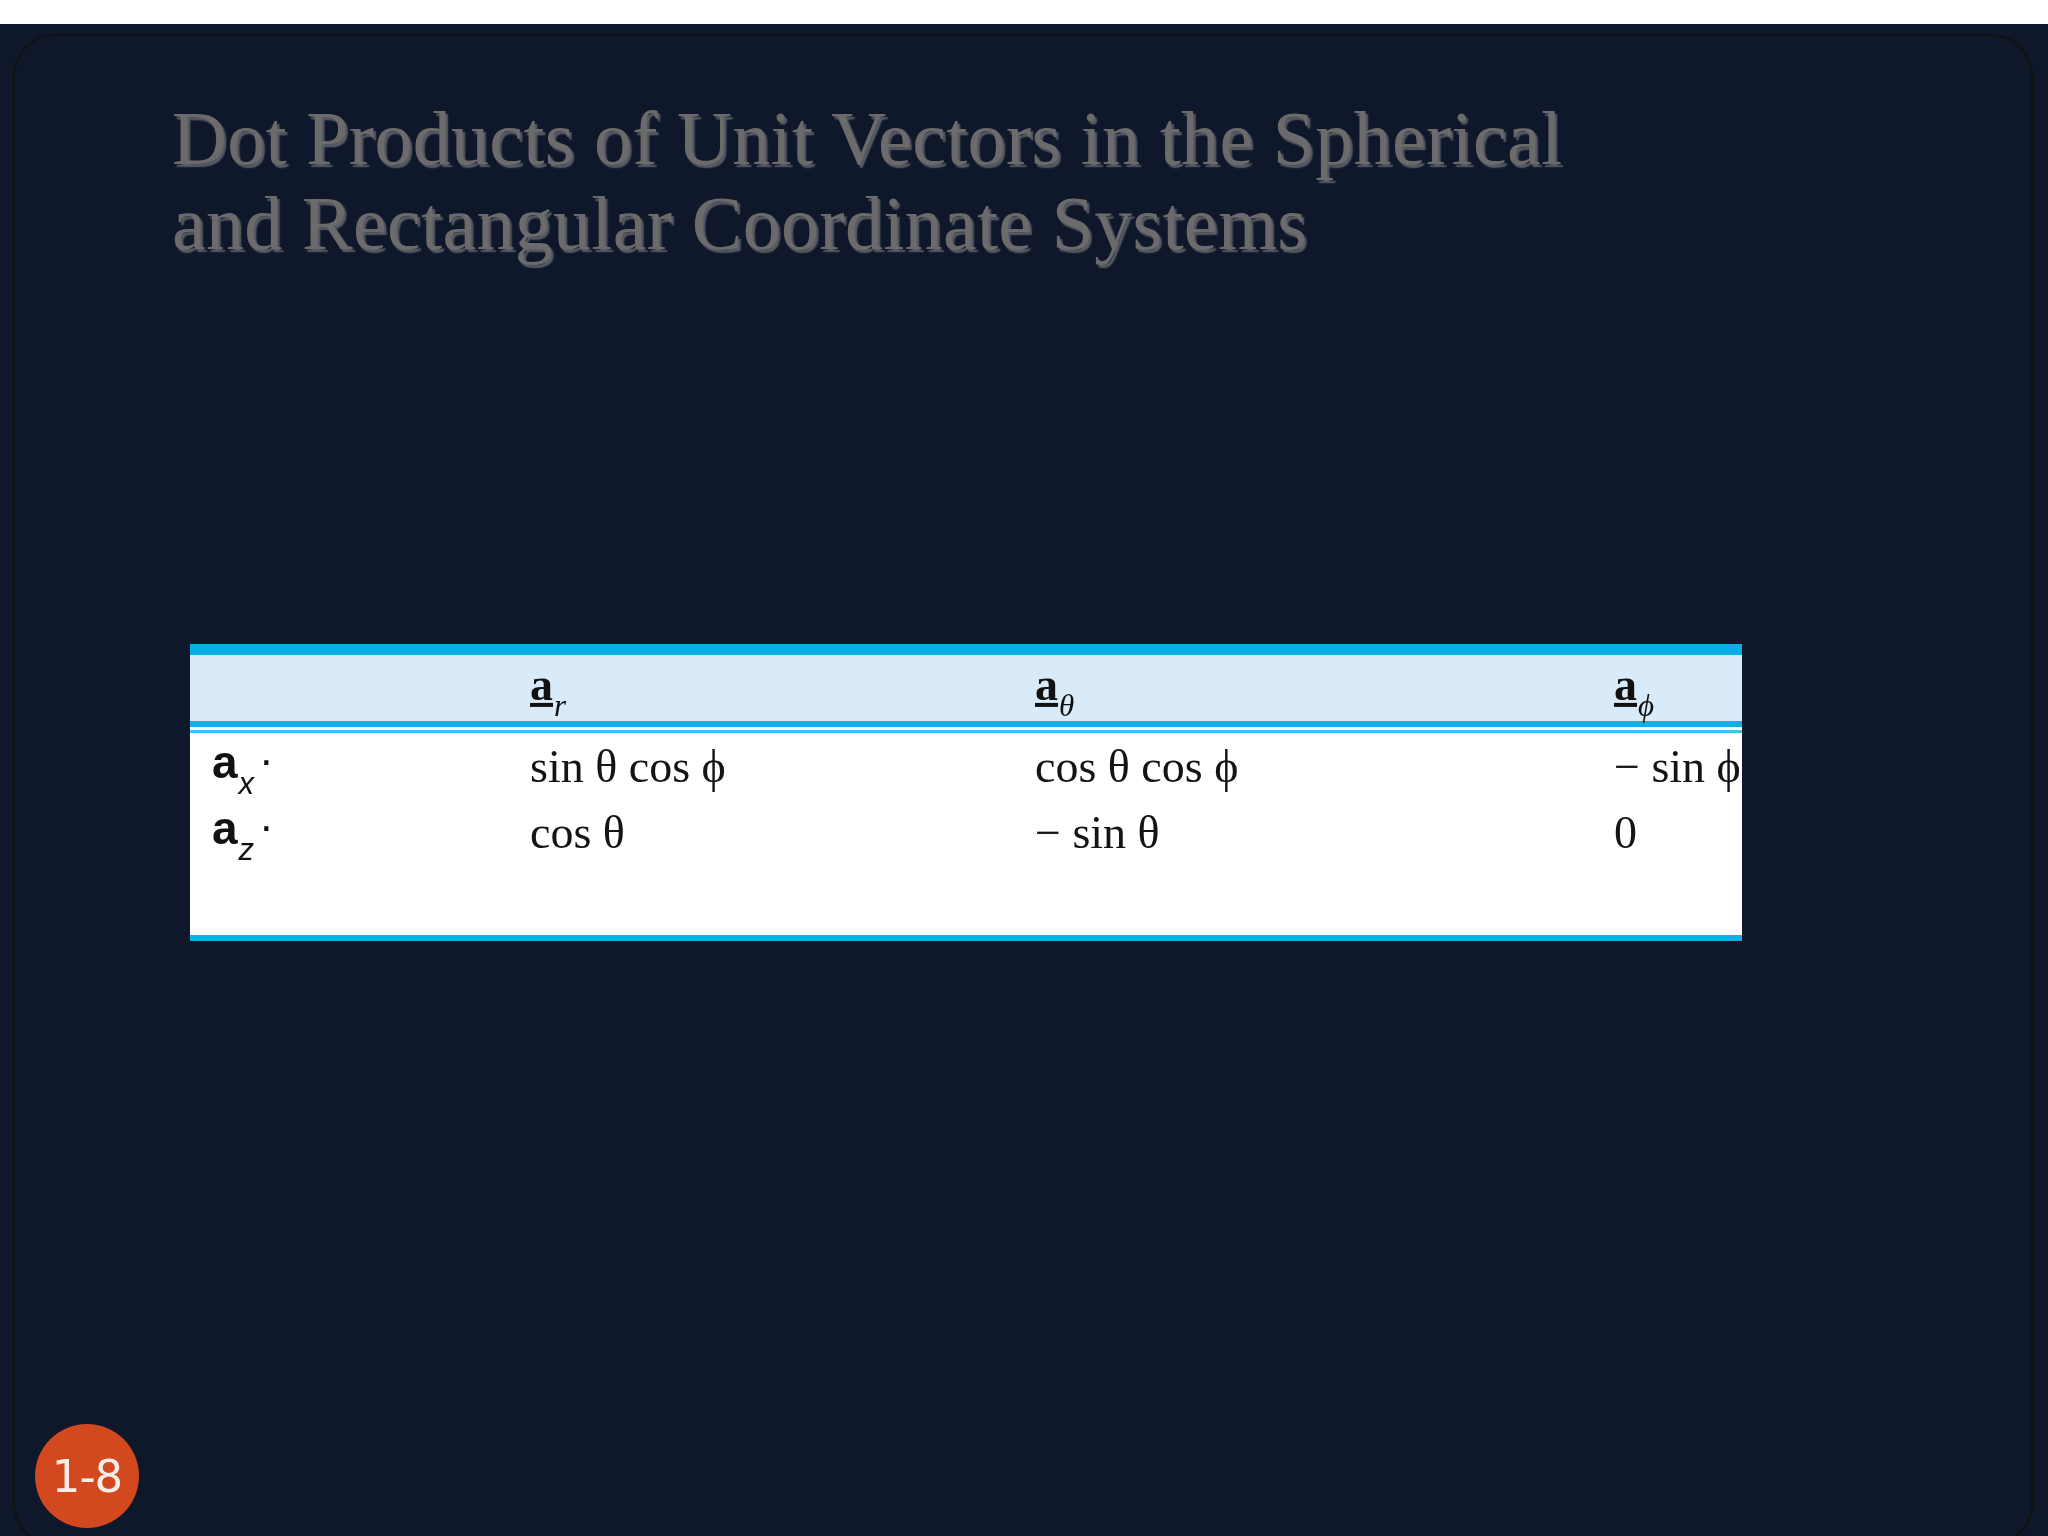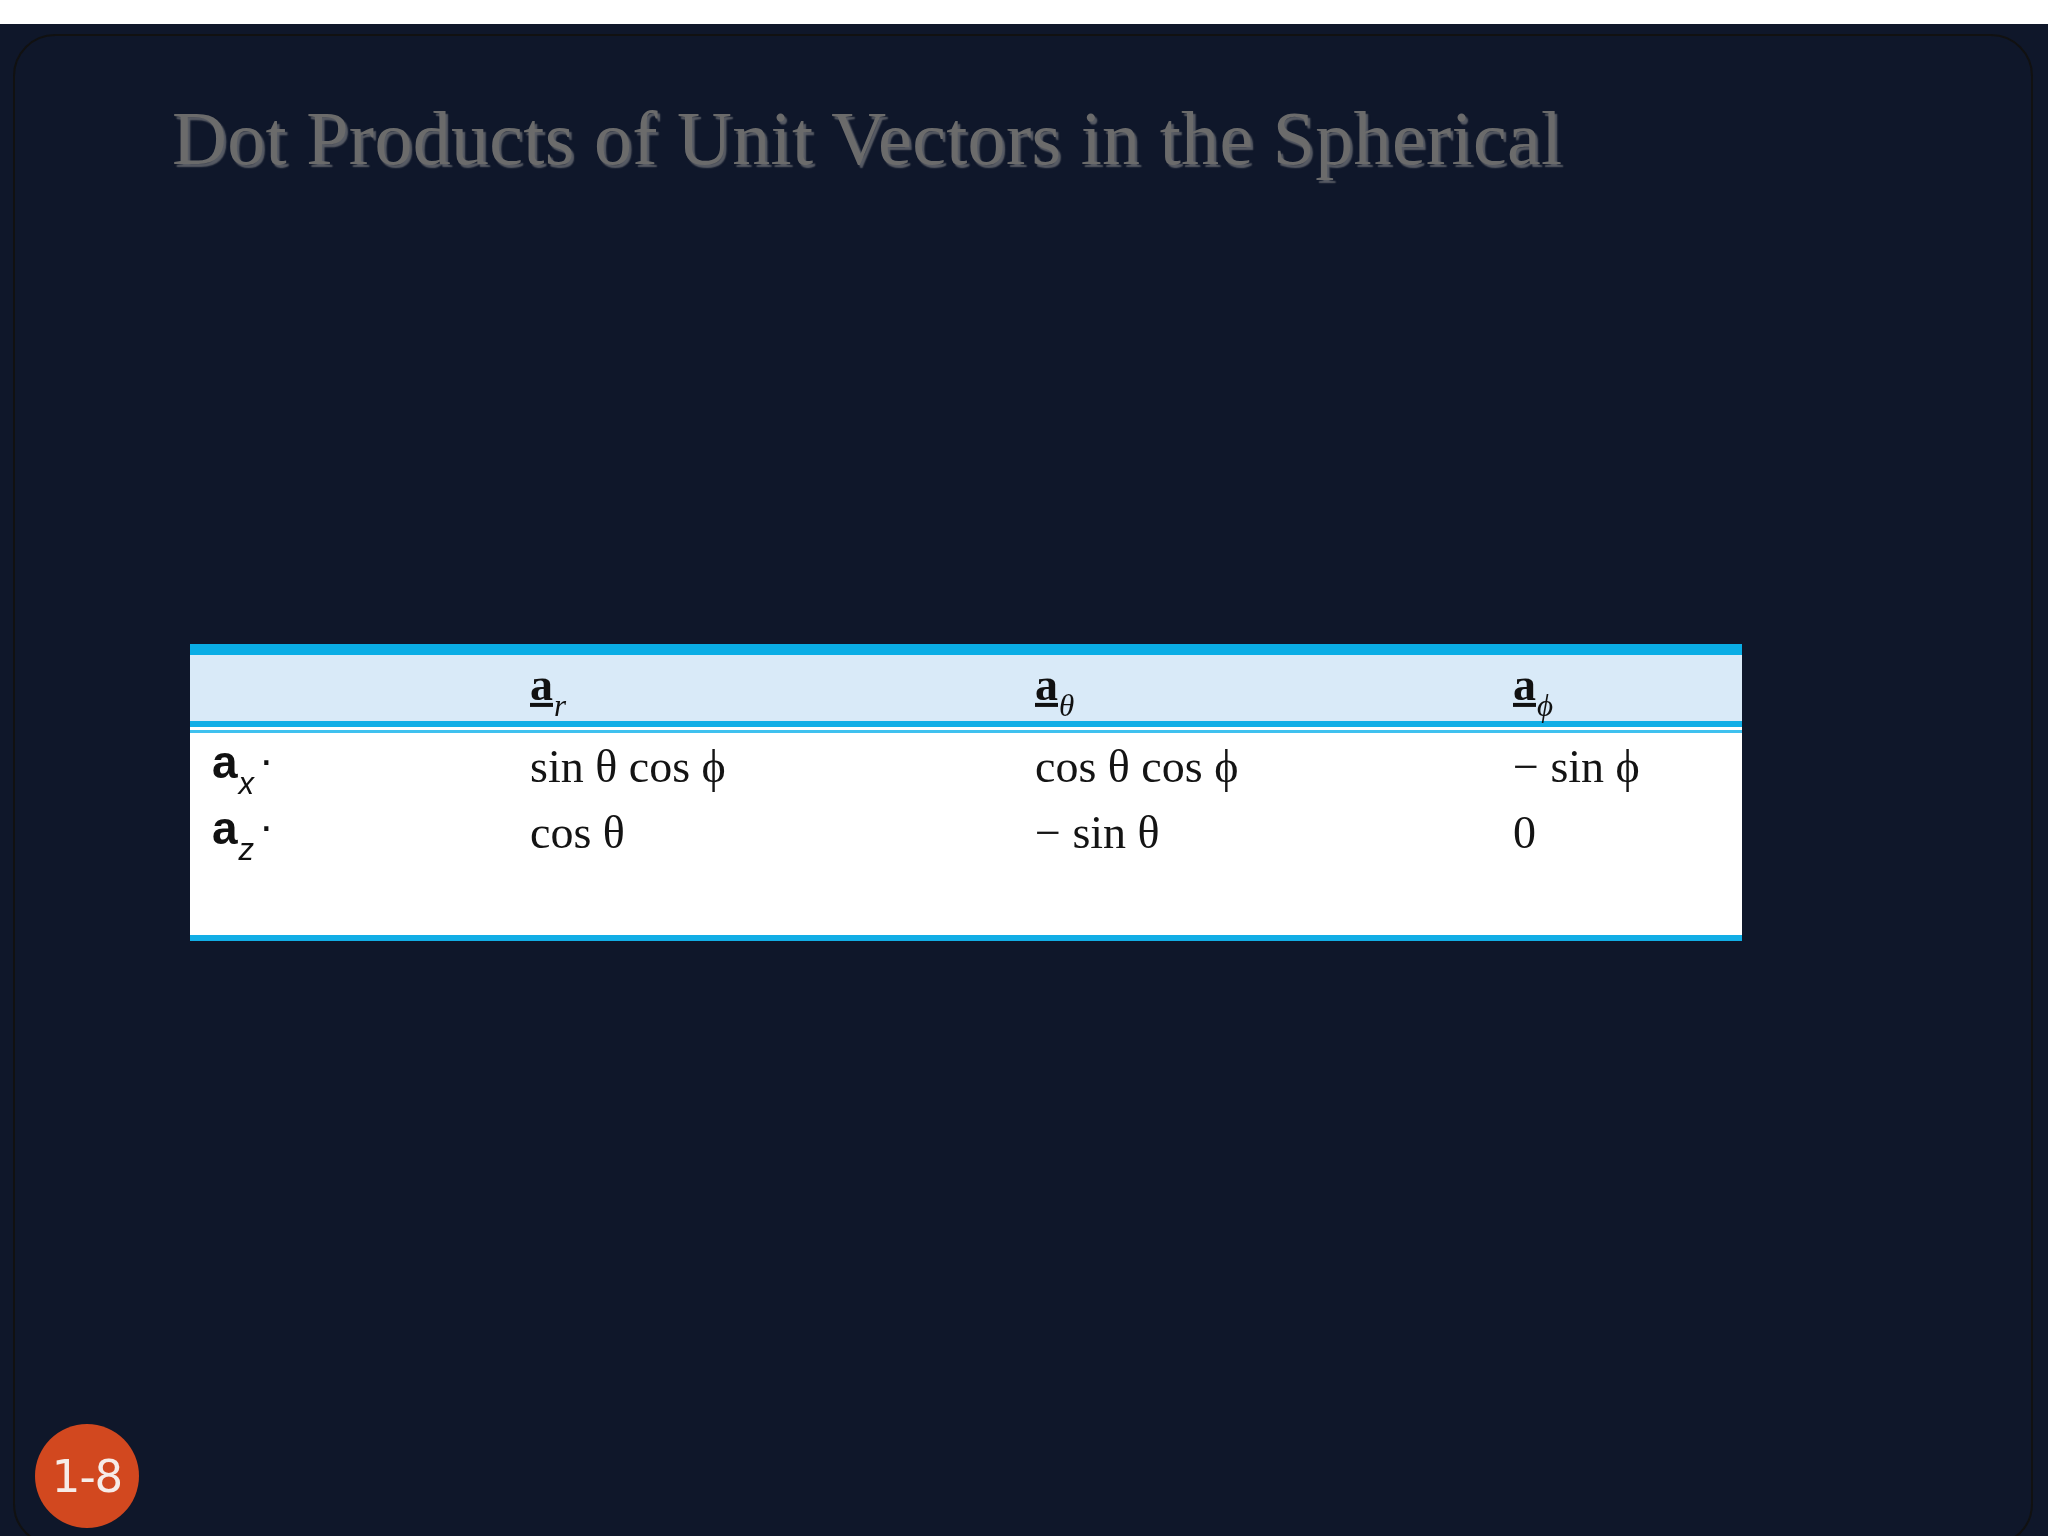--- a/index.html
+++ b/index.html
@@ -158,21 +158,21 @@
     top: 50%;
     transform: translateY(-50%);
     font-family: Liberation Serif, serif;
     font-size: 46px;
     color: #141414;
     white-space: nowrap;
   }
 
   .col1 { left: 340px; }
   .col2 { left: 845px; text-align: right; }
-  .col3 { left: 1323px; }
+  .col3 { left: 1424px; }
 
   
   .badge {
     position: absolute;
     left: 35px;
     top: 1400px;
     width: 104px;
     height: 104px;
     border-radius: 50%;
     background: #d2481f;
@@ -190,20 +190,21 @@
 </style>
 </head>
 <body>
 
 <div class="slide">
 
   <div class="slide-border"></div>
 
   <div class="title">
     <div>Dot Products of Unit Vectors in the Spherical</div>
+    <div>and Rectangular Coordinate Systems</div>
   </div>
 
   <div class="table-wrap">
 
     <div class="top-bar"></div>
 
     <div class="header-row">
       <div class="cell-abs hdr-label col1">
         <span class="vec">a</span><span class="sub">r</span>
       </div>

